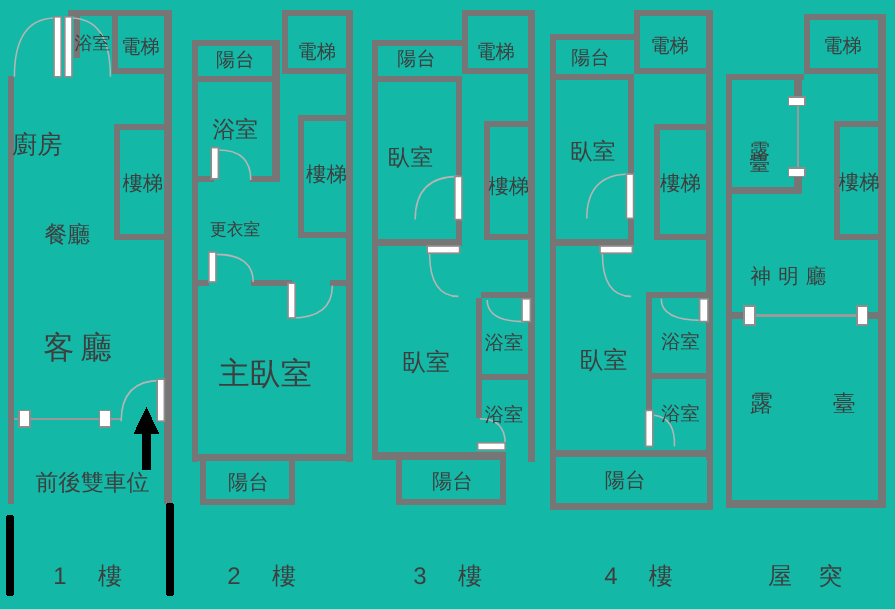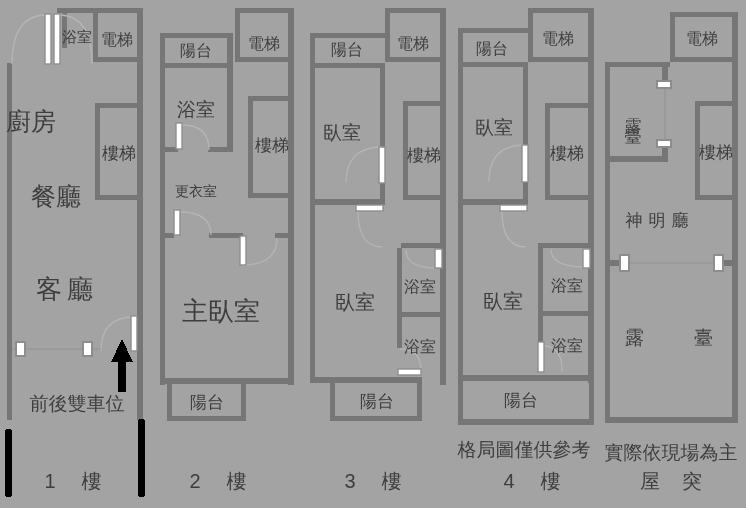--- a/index.html
+++ b/index.html
@@ -1,16 +1,16 @@
 <!DOCTYPE html>
 <html style="--wall: #767676; --text: #3e3e3e; --arrow: #000000; --door_arc: #b5b5b5;"><head>
 <meta charset="utf-8">
 <style>
   html,body{margin:0;padding:0;background:#fff;}
-  .stage{position:relative;width:746px;height:508px;background:#a3a3a3;overflow:hidden;
+  .stage{position:relative;width:746px;height:508px;background:#14b8a6;overflow:hidden;
          font-family:"Liberation Sans","DejaVu Sans",sans-serif;}
   .stage svg{position:absolute;left:0;top:0;}
   .w{fill:var(--wall,#767676);}
   .leaf{fill:#ffffff;stroke:#8d8d8d;stroke-width:1.4;}
   .arc{fill:none;stroke:var(--door_arc,#b5b5b5);stroke-width:1.3;}
   .winline{fill:#9a9a9a;}
   .blk{fill:var(--arrow,#000);}
   .lbl{position:absolute;transform:translate(-50%,-50%);color:var(--text,#3e3e3e);
        white-space:nowrap;font-size:16px;line-height:1;}
   .cap{position:absolute;transform:translate(-50%,-50%);display:flex;gap:26px;
@@ -181,23 +181,23 @@
     </g>
     <g>
       <rect class="winline" x="622" y="262" width="100" height="2"></rect>
       <rect class="leaf" x="620" y="255" width="9" height="16"></rect>
       <rect class="leaf" x="714" y="255" width="9" height="16"></rect>
     </g>
   </svg>
 
   <div class="lbl" style="left:77px;top:36px;font-size:15px">浴室</div>
   <div class="lbl" style="left:117px;top:40px">電梯</div>
-  <div class="lbl" style="left:31px;top:121px;font-size:25px">廚房</div>
+  <div class="lbl" style="left:31px;top:121px;font-size:21px">廚房</div>
   <div class="lbl" style="left:119px;top:153px;font-size:17px">樓梯</div>
-  <div class="lbl" style="left:56px;top:196px;font-size:25px">餐廳</div>
+  <div class="lbl" style="left:56px;top:196px;font-size:19px">餐廳</div>
   <div class="lbl" style="left:67px;top:289px;font-size:26px;letter-spacing:5px">客廳</div>
   <div class="lbl" style="left:77px;top:403px;font-size:19px">前後雙車位</div>
   <div class="cap" style="left:73px;top:481px">
     <span>1</span>
     <span>樓</span>
   </div>
 
   <div class="lbl" style="left:196px;top:51px">陽台</div>
   <div class="lbl" style="left:264px;top:44px">電梯</div>
   <div class="lbl" style="left:196px;top:109px;font-size:19px">浴室</div>
@@ -224,33 +224,31 @@
   </div>
 
   <div class="lbl" style="left:492px;top:49px">陽台</div>
   <div class="lbl" style="left:558px;top:39px">電梯</div>
   <div class="lbl" style="left:494px;top:127px;font-size:19px">臥室</div>
   <div class="lbl" style="left:567px;top:153px;font-size:17px">樓梯</div>
   <div class="lbl" style="left:503px;top:301px;font-size:20px">臥室</div>
   <div class="lbl" style="left:567px;top:286px">浴室</div>
   <div class="lbl" style="left:567px;top:346px">浴室</div>
   <div class="lbl" style="left:521px;top:400px;font-size:17px">陽台</div>
-  <div class="lbl" style="left:524px;top:449px;font-size:19px">格局圖僅供參考</div>
   <div class="cap" style="left:532px;top:481px">
     <span>4</span>
     <span>樓</span>
   </div>
 
   <div class="lbl" style="left:702px;top:39px">電梯</div>
   <div class="lbl vert" style="left:633px;top:114px;font-size:17px">露臺</div>
   <div class="lbl" style="left:716px;top:152px;font-size:17px">樓梯</div>
-  <div class="lbl" style="left:660px;top:220px;font-size:17px;letter-spacing:6px">神明廳</div>
+  <div class="lbl" style="left:660px;top:230px;font-size:17px;letter-spacing:6px">神明廳</div>
   <div class="lbl spread" style="left:669px;top:337px;font-size:19px">
     <span>露</span>
     <span>臺</span>
   </div>
-  <div class="lbl" style="left:671px;top:452px;font-size:19px">實際依現場為主</div>
   <div class="cap" style="left:671px;top:481px;gap:22px">
     <span>屋</span>
     <span>突</span>
   </div>
 
 </div>
 
 </body></html>

